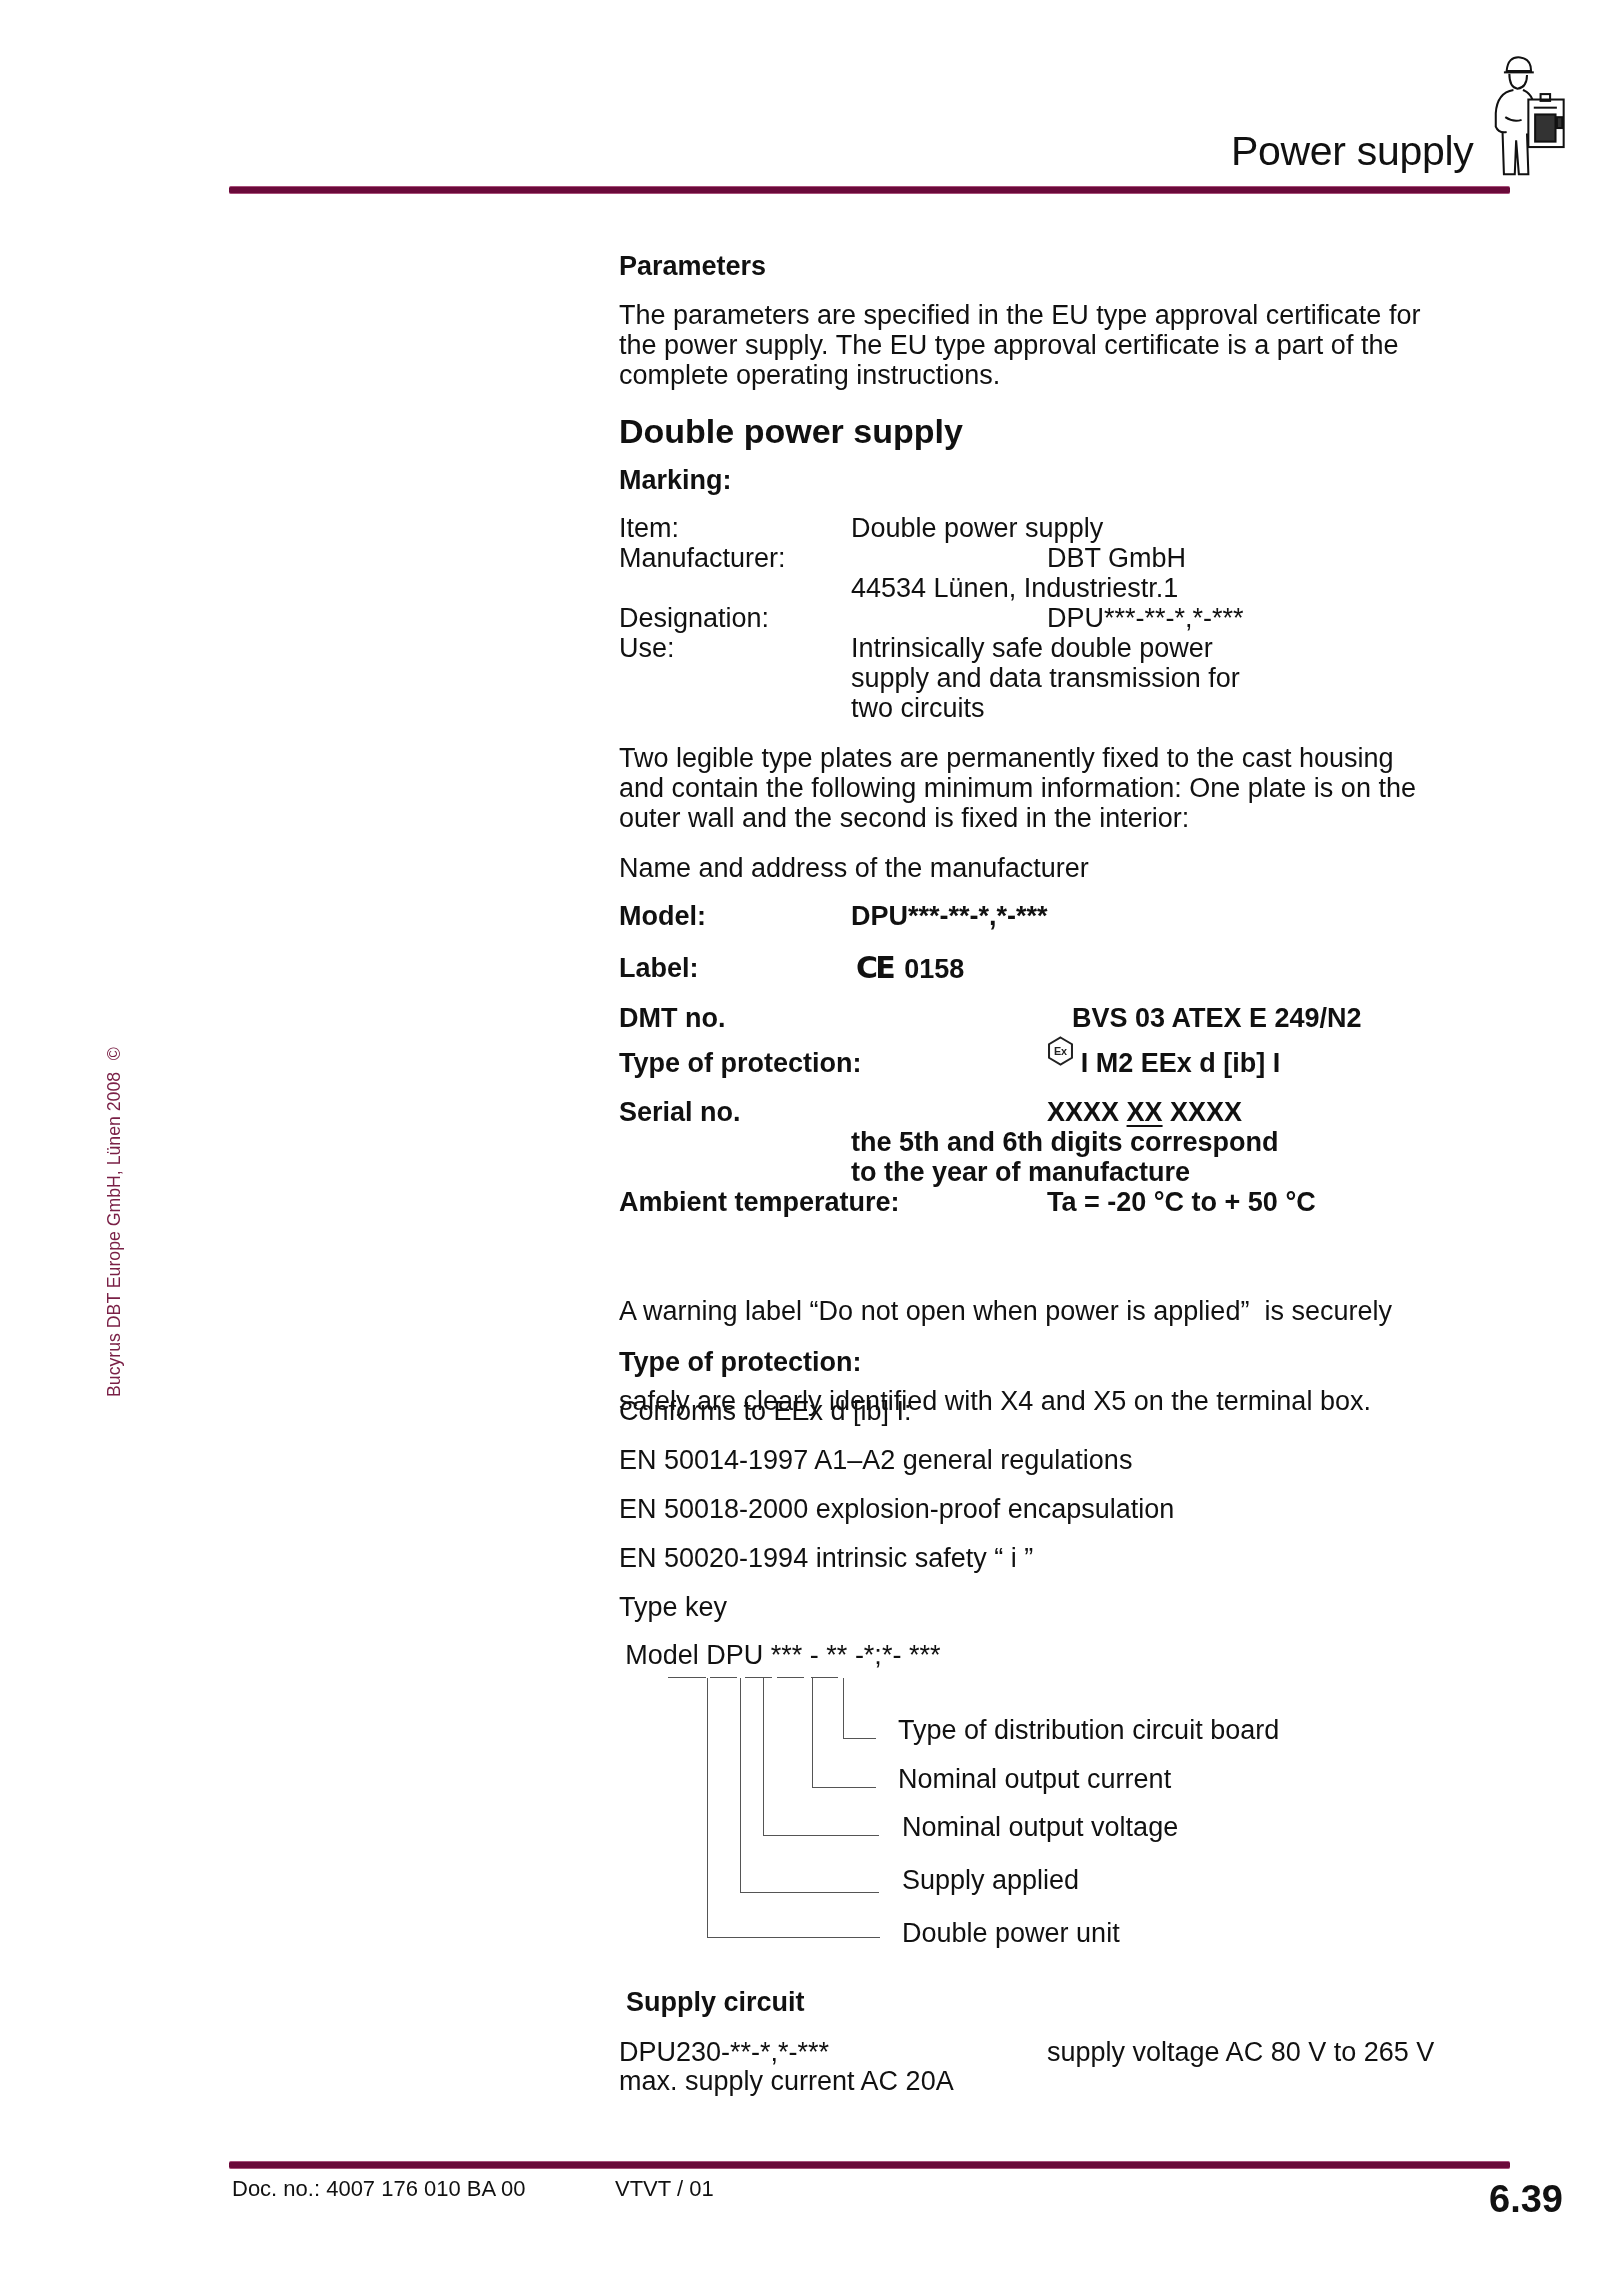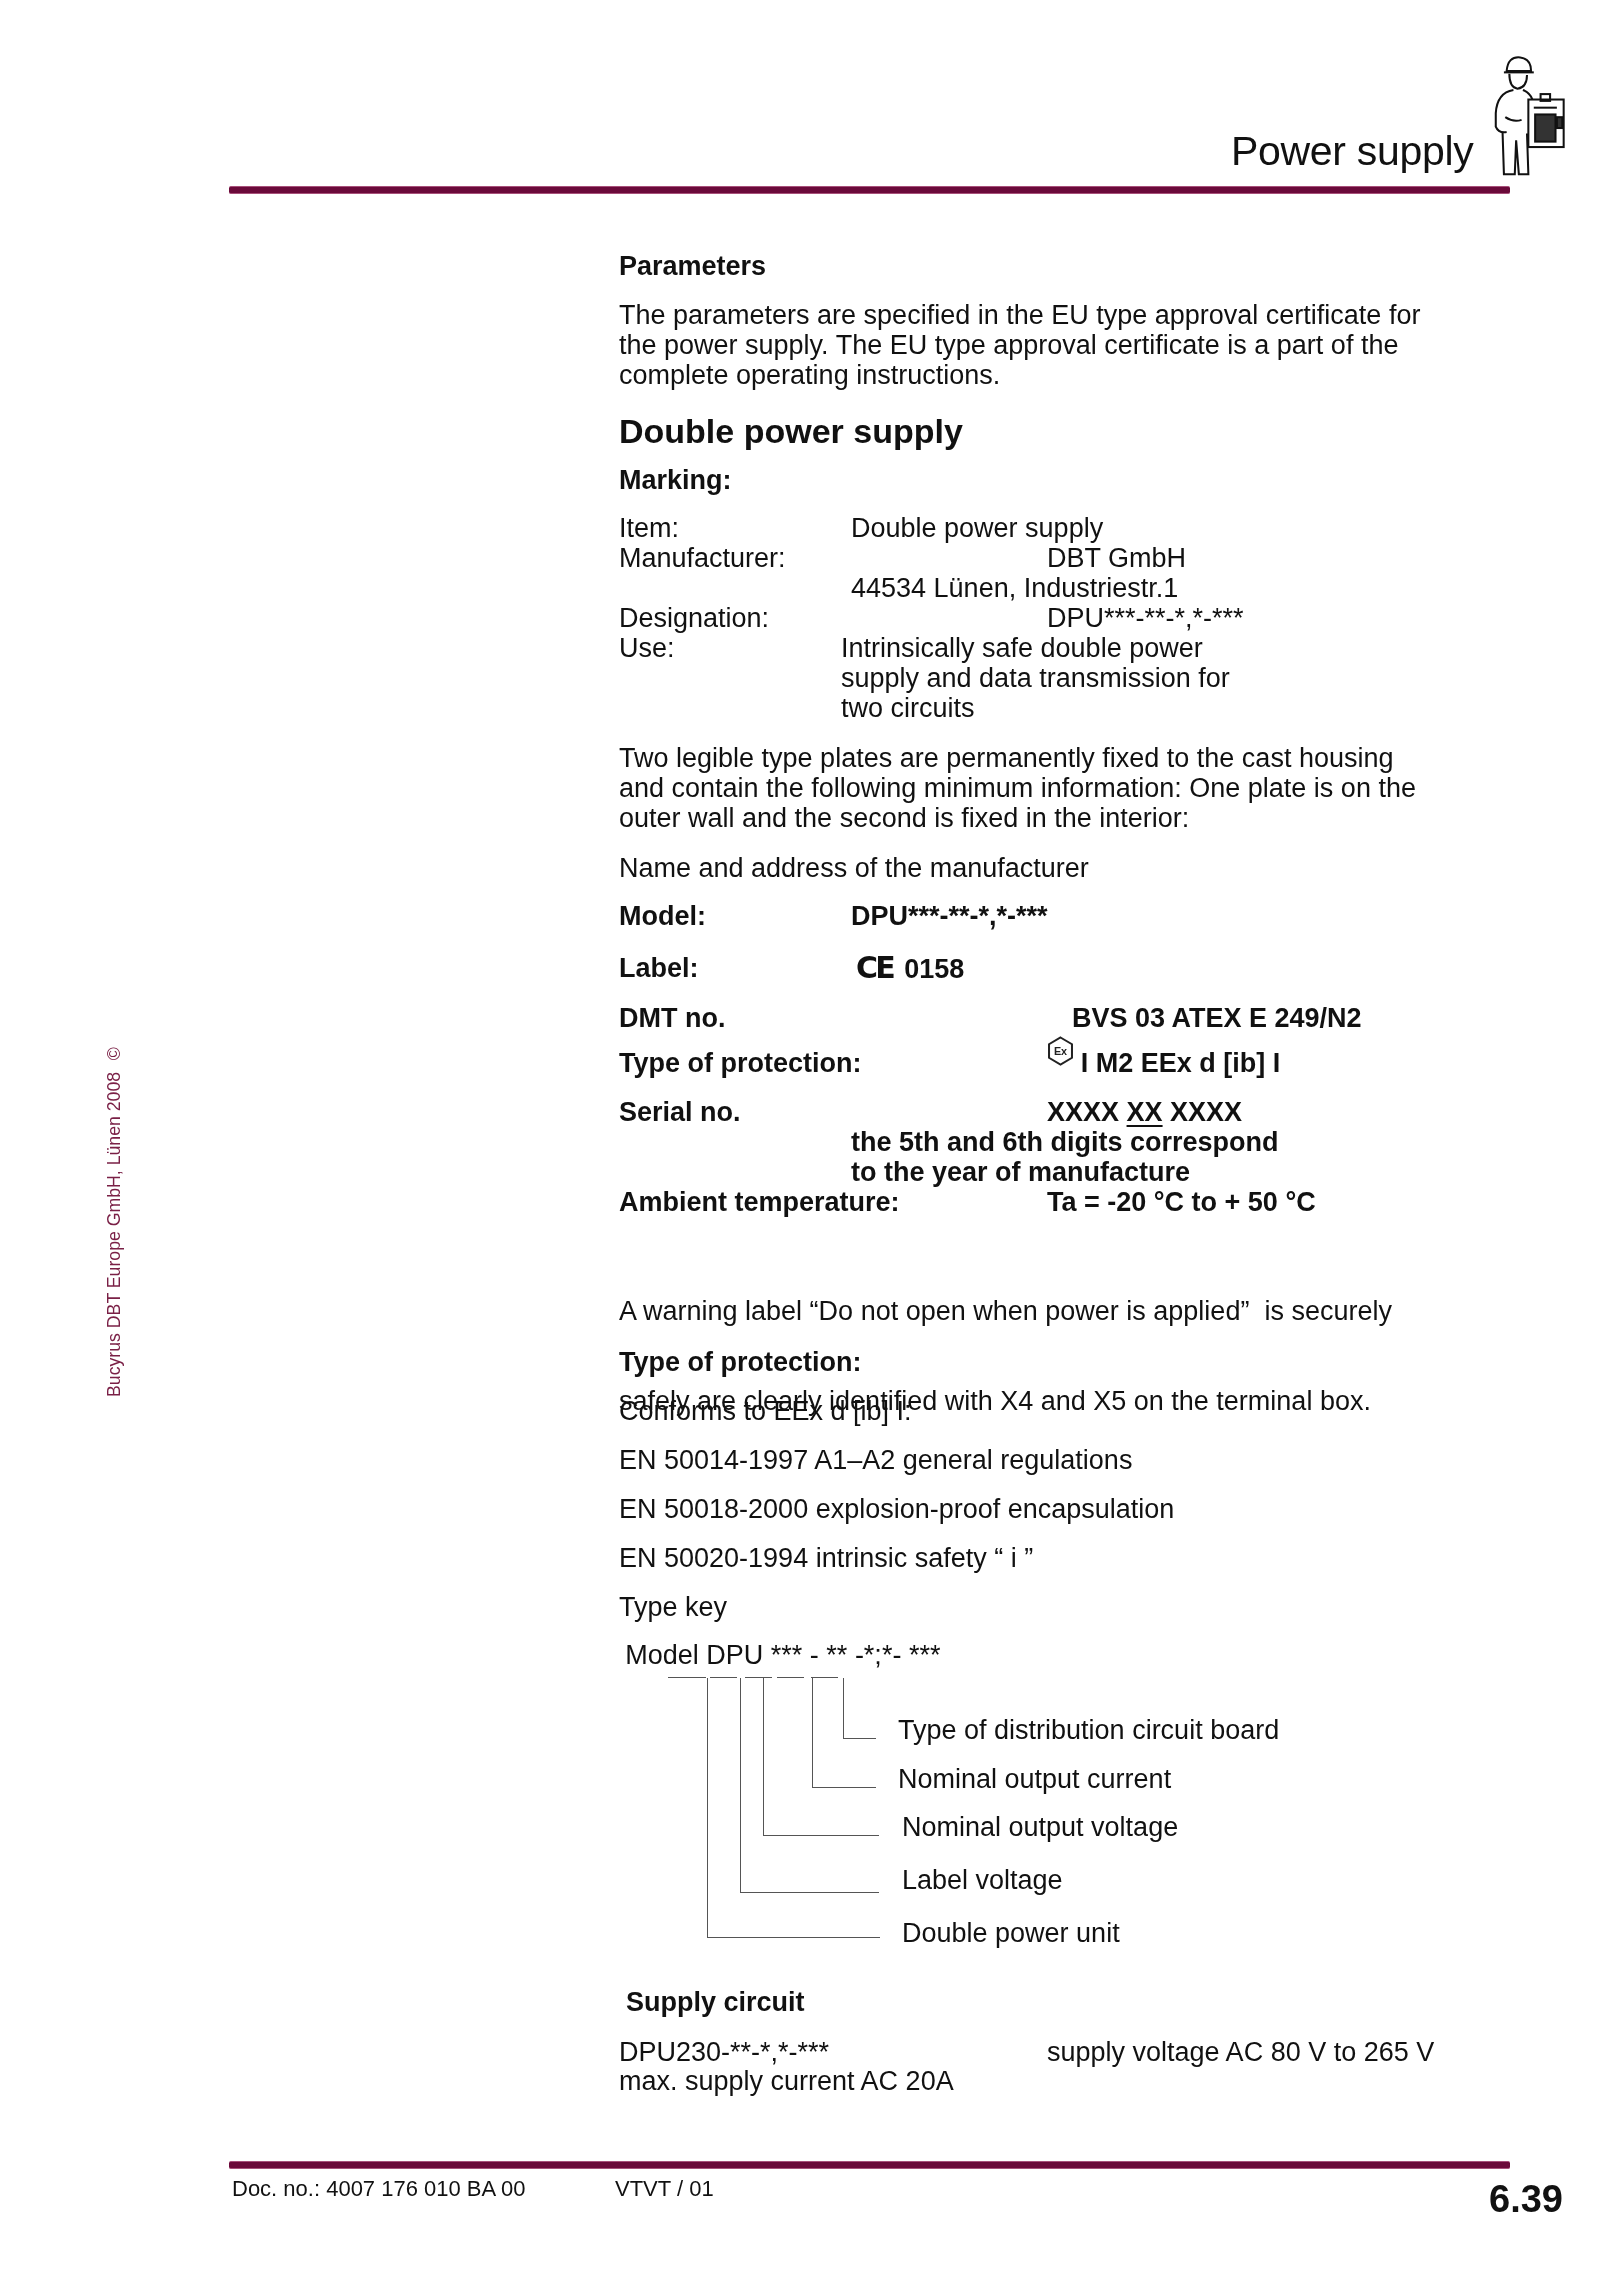--- a/index.html
+++ b/index.html
@@ -72,21 +72,21 @@
   </div>
   <div class="row" style="top:60px; left:0; width:886px;">
     <span class="val" style="left:232px;">44534 Lünen, Industriestr.1</span>
   </div>
   <div class="row" style="top:90px; left:0; width:886px;">
     <span class="lbl">Designation:</span>
     <span class="val" style="left:428px;">DPU***-**-*,*-***</span>
   </div>
   <div class="row" style="top:120px; left:0; width:886px;">
     <span class="lbl">Use:</span>
-    <span class="val" style="left:222px;">
+    <span class="val" style="left:232px;">
       <div>Intrinsically safe double power</div>
       <div>supply and data transmission for</div>
       <div>two circuits</div>
     </span>
   </div>
 </div>
 
 <div class="abs body-text" style="left:619px; top:743px;">
   <div>Two legible type plates are permanently fixed to the cast housing</div>
   <div>and contain the following minimum information: One plate is on the</div>
@@ -166,21 +166,21 @@
 
   <div class="diag-line" style="left:230px; top:102px; width:33px; height:1.4px;"></div>
   <div class="diag-line" style="left:199px; top:151px; width:64px; height:1.4px;"></div>
   <div class="diag-line" style="left:150px; top:199px; width:116px; height:1.4px;"></div>
   <div class="diag-line" style="left:127px; top:256px; width:139px; height:1.4px;"></div>
   <div class="diag-line" style="left:94px; top:301px; width:173px; height:1.4px;"></div>
 
   <div class="abs body-text" style="left:285px; top:79px;">Type of distribution circuit board</div>
   <div class="abs body-text" style="left:285px; top:128px;">Nominal output current</div>
   <div class="abs body-text" style="left:289px; top:176px;">Nominal output voltage</div>
-  <div class="abs body-text" style="left:289px; top:229px;">Label voltage</div>
+  <div class="abs body-text" style="left:289px; top:229px;">Supply applied</div>
   <div class="abs body-text" style="left:289px; top:282px;">Double power unit</div>
 </div>
 
 <div class="abs h-bold" style="left:626px; top:1987px;">Supply circuit</div>
 <div class="abs body-text" style="left:619px; top:2037px;">DPU230-**-*,*-***</div>
 <div class="abs body-text" style="left:1047px; top:2037px;">supply voltage AC 80 V to 265 V</div>
 <div class="abs body-text" style="left:619px; top:2066px;">max. supply current AC 20A</div>
 
 <div class="rule" style="left:229px; top:2161px; width:1281px;"></div>
 <div class="abs footer-text" style="left:232px; top:2176px;">Doc. no.: 4007 176 010 BA 00</div>

